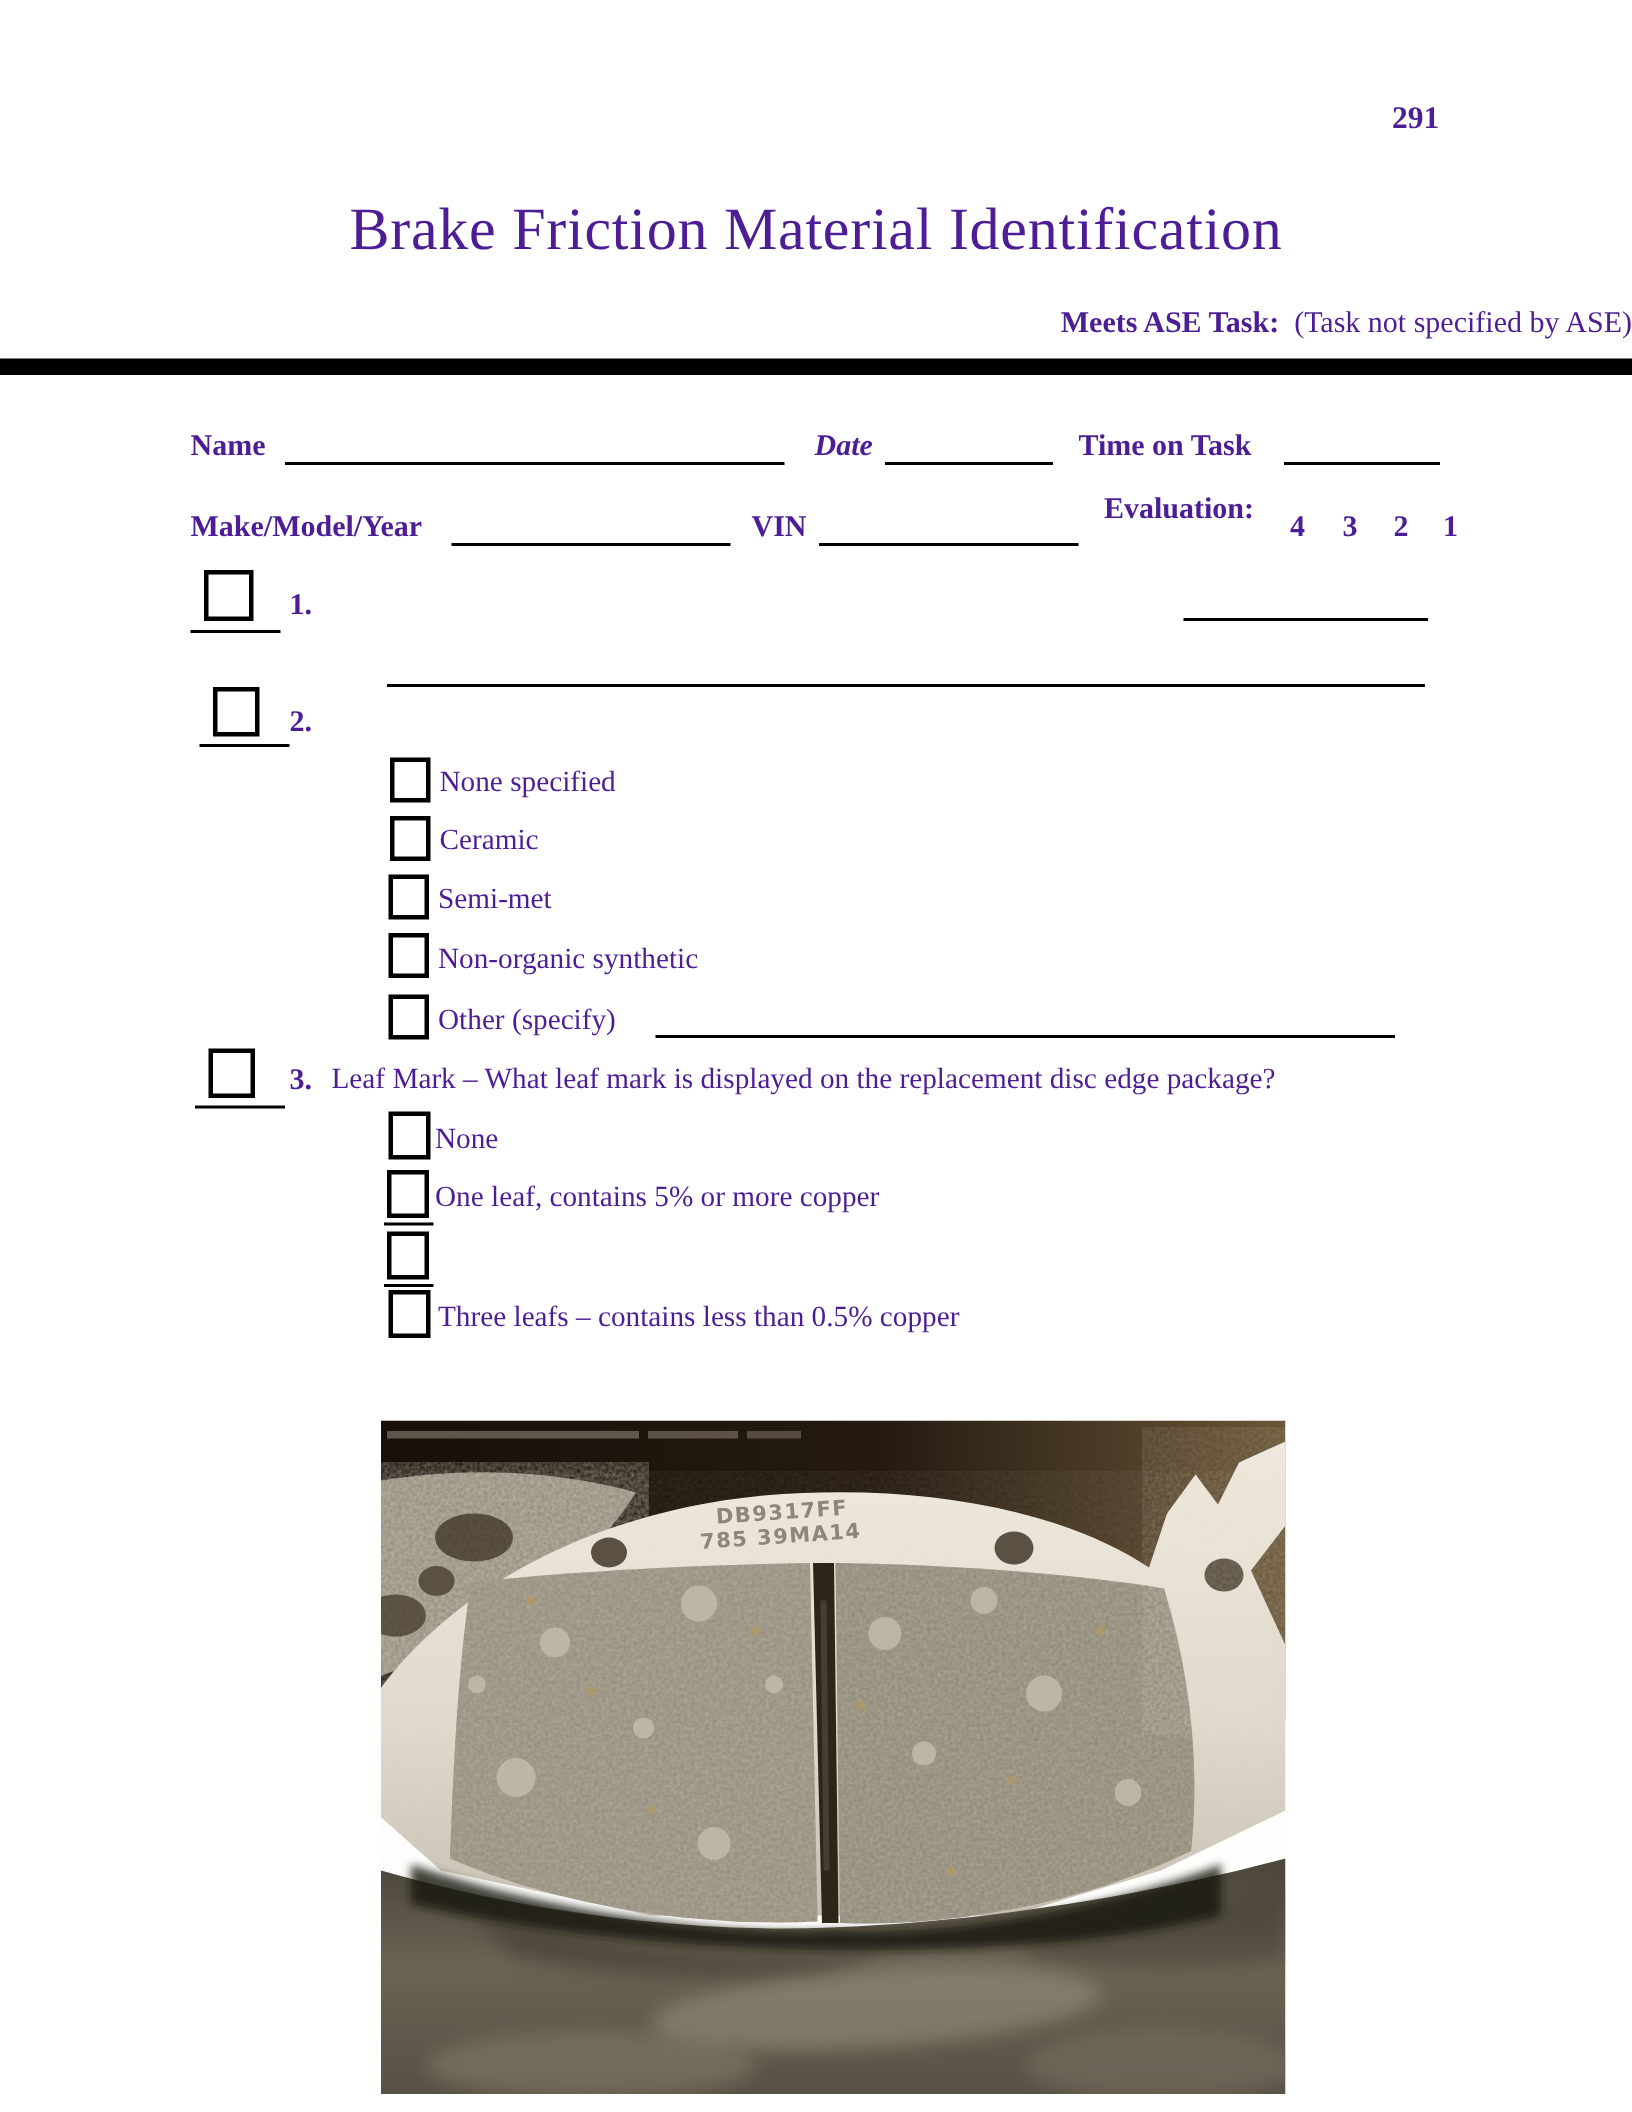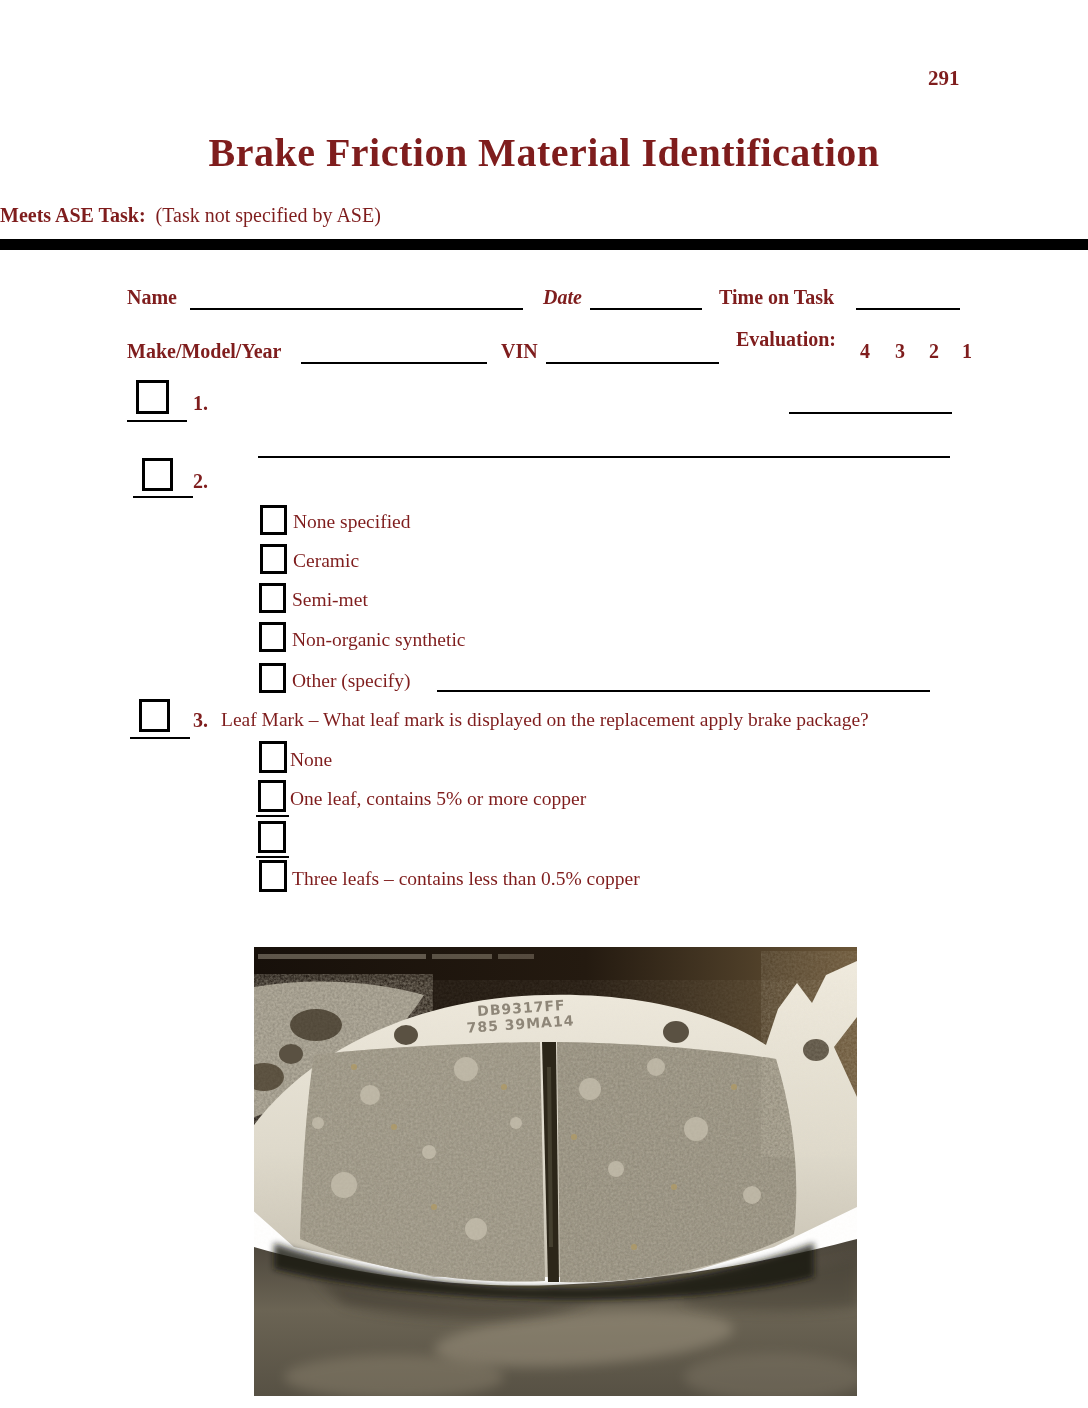--- a/index.html
+++ b/index.html
@@ -1,23 +1,23 @@
 <!DOCTYPE html>
 <html><head>
 <meta charset="utf-8">
 <style>
   html,body{margin:0;padding:0;background:#888;}
   .page{
     position:relative;width:1088px;height:1408px;margin:0 auto;background:#ffffff;
-    font-family:"Liberation Serif", serif;color:#7f1d1d;overflow:hidden;
+    font-family:"Liberation Serif", serif;color:#4c1d95;overflow:hidden;
   }
   .abs{position:absolute;}
   .pageno{font-size:21px;font-weight:bold;}
-  .title{left:0;width:100%;text-align:center;font-size:40px;font-weight:bold;letter-spacing:.5px;}
-  .aseline{left:0;width:100%;text-align:left;font-size:20px;}
+  .title{left:0;width:100%;text-align:center;font-size:40px;font-weight:normal;letter-spacing:.5px;}
+  .aseline{left:0;width:100%;text-align:right;font-size:20px;}
   .aseline b{font-weight:bold;}
   .rule{left:0;width:1088px;height:11px;background:#000;}
   .lbl{font-size:20px;font-weight:bold;white-space:nowrap;}
   .txt{font-size:19.5px;white-space:nowrap;}
   .blank{border-bottom:2px solid #000;}
   .cb{border:3px solid #000;background:#fff;box-sizing:border-box;}
   .cb-under{height:2px;background:#000;}
   .num{font-size:20px;font-weight:bold;}
   .photo-frame{left:254px;top:947px;width:603px;height:449px;}
 </style>
@@ -72,21 +72,21 @@
   <div class="abs cb" style="left:259px;top:622px;width:27px;height:30px;"></div>
   <div class="abs txt" style="left:292px;top:629px;">Non-organic synthetic</div>
 
   <div class="abs cb" style="left:259px;top:663px;width:27px;height:30px;"></div>
   <div class="abs txt" style="left:292px;top:670px;">Other (specify)</div>
   <div class="abs blank" style="left:437px;top:668px;width:493px;height:22px;"></div>
 
   <div class="abs cb" style="left:139px;top:699px;width:31px;height:33px;"></div>
   <div class="abs cb-under" style="left:130px;top:737px;width:60px;"></div>
   <div class="abs num" style="left:193px;top:709px;">3.</div>
-  <div class="abs txt" style="left:221px;top:709px;">Leaf Mark – What leaf mark is displayed on the replacement apply brake package?</div>
+  <div class="abs txt" style="left:221px;top:709px;">Leaf Mark – What leaf mark is displayed on the replacement disc edge package?</div>
 
   <div class="abs cb" style="left:259px;top:741px;width:28px;height:32px;"></div>
   <div class="abs txt" style="left:290px;top:749px;">None</div>
 
   <div class="abs cb" style="left:258px;top:780px;width:28px;height:32px;"></div>
   <div class="abs cb-under" style="left:256px;top:815px;width:33px;"></div>
   <div class="abs txt" style="left:290px;top:788px;">One leaf, contains 5% or more copper</div>
 
   <div class="abs cb" style="left:258px;top:821px;width:28px;height:32px;"></div>
   <div class="abs cb-under" style="left:256px;top:856px;width:33px;"></div>

